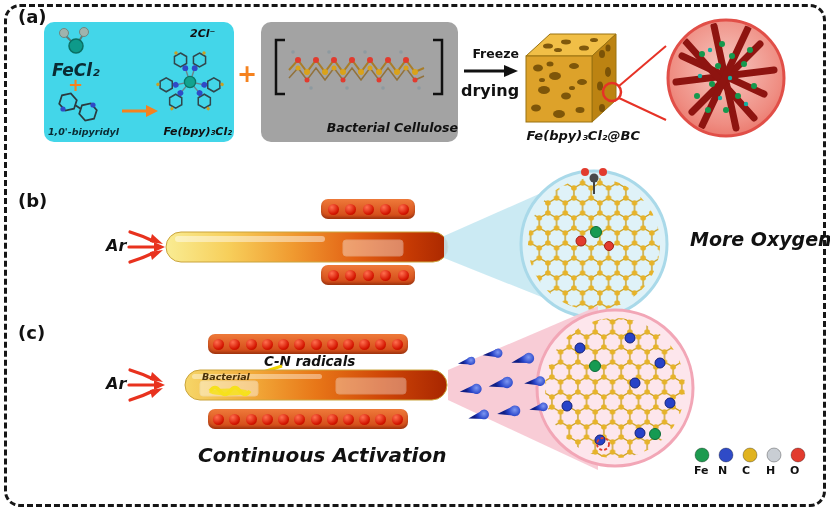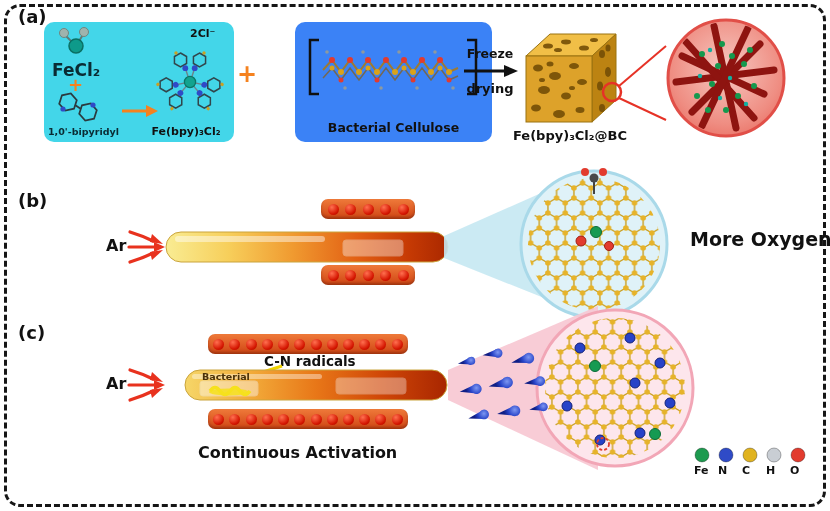--- a/index.html
+++ b/index.html
@@ -1,27 +1,27 @@
 <!DOCTYPE html>
 <html><head>
 <meta charset="utf-8">
 <style>
   html,body { margin:0; padding:0; background:#ffffff; font-family:"DejaVu Sans","Liberation Sans",sans-serif; }
   .fig { position:relative; width:830px; height:511px; background:#ffffff; overflow:hidden; }
   .frame { position:absolute; inset:4px; border:3px dashed #161616; border-radius:16px; pointer-events:none; }
   .abs { position:absolute; }
   .plabel { position:absolute; font-size:18px; font-weight:bold; color:#111; }
-  .t { position:absolute; color:#0a2b33; white-space:nowrap; }
+  .t { position:absolute; color:#0a2b33; white-space:nowrap;font-style:italic; }
   .bold { font-weight:bold; }
   .black { color:#111; }
   .orange { color:#f5821f; }
   .box { position:absolute; border-radius:10px; }
   .cyan { background:#43d6e9; }
-  .green { background:#3b82f6;margin-left:34px; }
-  .center { text-align:center; }
+  .green { background:#a3a3a3; }
+  .center { text-align:right; }
   .heater { position:absolute; background:linear-gradient(180deg,#ef7a3a,#cf4413); border-radius:7px;
             display:flex; align-items:center; justify-content:space-evenly; box-shadow:inset 0 -2px 3px rgba(0,0,0,.25); }
   .hdot { width:11px; height:11px; border-radius:50%;
           background:radial-gradient(circle at 35% 30%, #ff7050, #d41500 65%, #a30d00); }
   .legend { position:absolute; display:flex; gap:7px; }
   .legend-item { display:flex; flex-direction:column; align-items:flex-start; width:17px; }
   .legend-item .lab { font-size:11px; font-weight:bold; color:#111; margin-top:1px; }
   svg { display:block; }
 </style>
 </head>
@@ -133,21 +133,21 @@
     </svg>
     <div class="t bold black center" style="left:0;top:98px;width:197px;font-size:12.5px">Bacterial Cellulose</div>
   </div>
 
   <div class="abs center" style="left:461px;top:46px;width:58px">
     <div class="bold black" style="font-size:12.5px">Freeze</div>
     <svg style="margin:3px auto" width="56" height="14" viewBox="0 0 56 14">
       <line x1="2" y1="7" x2="43" y2="7" stroke="#111" stroke-width="3.2"></line>
       <polygon points="42,1 56,7 42,13" fill="#111"></polygon>
     </svg>
-    <div class="bold black" style="font-size:13px">drying</div>
+    <div class="bold black" style="font-size:16px">drying</div>
   </div>
 
   <svg class="abs" style="left:514px;top:24px" width="106" height="102" viewBox="0 0 106 102">
     <polygon points="12,32 36,10 102,10 78,32" fill="#f1bf47" stroke="#9a7210" stroke-width="1"></polygon>
     <polygon points="78,32 102,10 102,76 78,98" fill="#bc8312" stroke="#9a7210" stroke-width="1"></polygon>
     <rect x="12" y="32" width="66" height="66" fill="#dda22a" stroke="#9a7210" stroke-width="1"></rect>
     <g fill="#744e06" opacity="0.9">
       <ellipse cx="24" cy="44" rx="5" ry="3.5"></ellipse>
         <ellipse cx="41" cy="52" rx="6" ry="4"></ellipse>
       <ellipse cx="60" cy="42" rx="5" ry="3"></ellipse>
@@ -421,21 +421,21 @@
     <use href="#drop" transform="translate(42,10) rotate(-8) scale(0.85)"></use>
     <use href="#drop" transform="translate(72,16) rotate(-15)"></use>
     <use href="#drop" transform="translate(20,46) rotate(-10) scale(0.95)"></use>
     <use href="#drop" transform="translate(50,40) rotate(-12) scale(1.05)"></use>
     <use href="#drop" transform="translate(84,38) rotate(-8) scale(0.9)"></use>
     <use href="#drop" transform="translate(28,72) rotate(-14) scale(0.9)"></use>
     <use href="#drop" transform="translate(58,68) rotate(-10)"></use>
     <use href="#drop" transform="translate(88,64) rotate(-12) scale(0.8)"></use>
   </svg>
 
-  <div class="t bold black" style="left:198px;top:443px;font-size:16px">Continuous Activation</div>
+  <div class="t bold black" style="left:198px;top:443px;font-size:20px">Continuous Activation</div>
 
   <div class="legend" style="left:694px;top:447px">
     <div class="legend-item">
       <svg width="16" height="16">
           <circle cx="8" cy="8" r="7" stroke="rgba(0,0,0,0.3)" stroke-width="1" fill="#1d9a4f"></circle>
         </svg>
       <span class="lab">Fe</span>
     </div>
     <div class="legend-item">
       <svg width="16" height="16">

